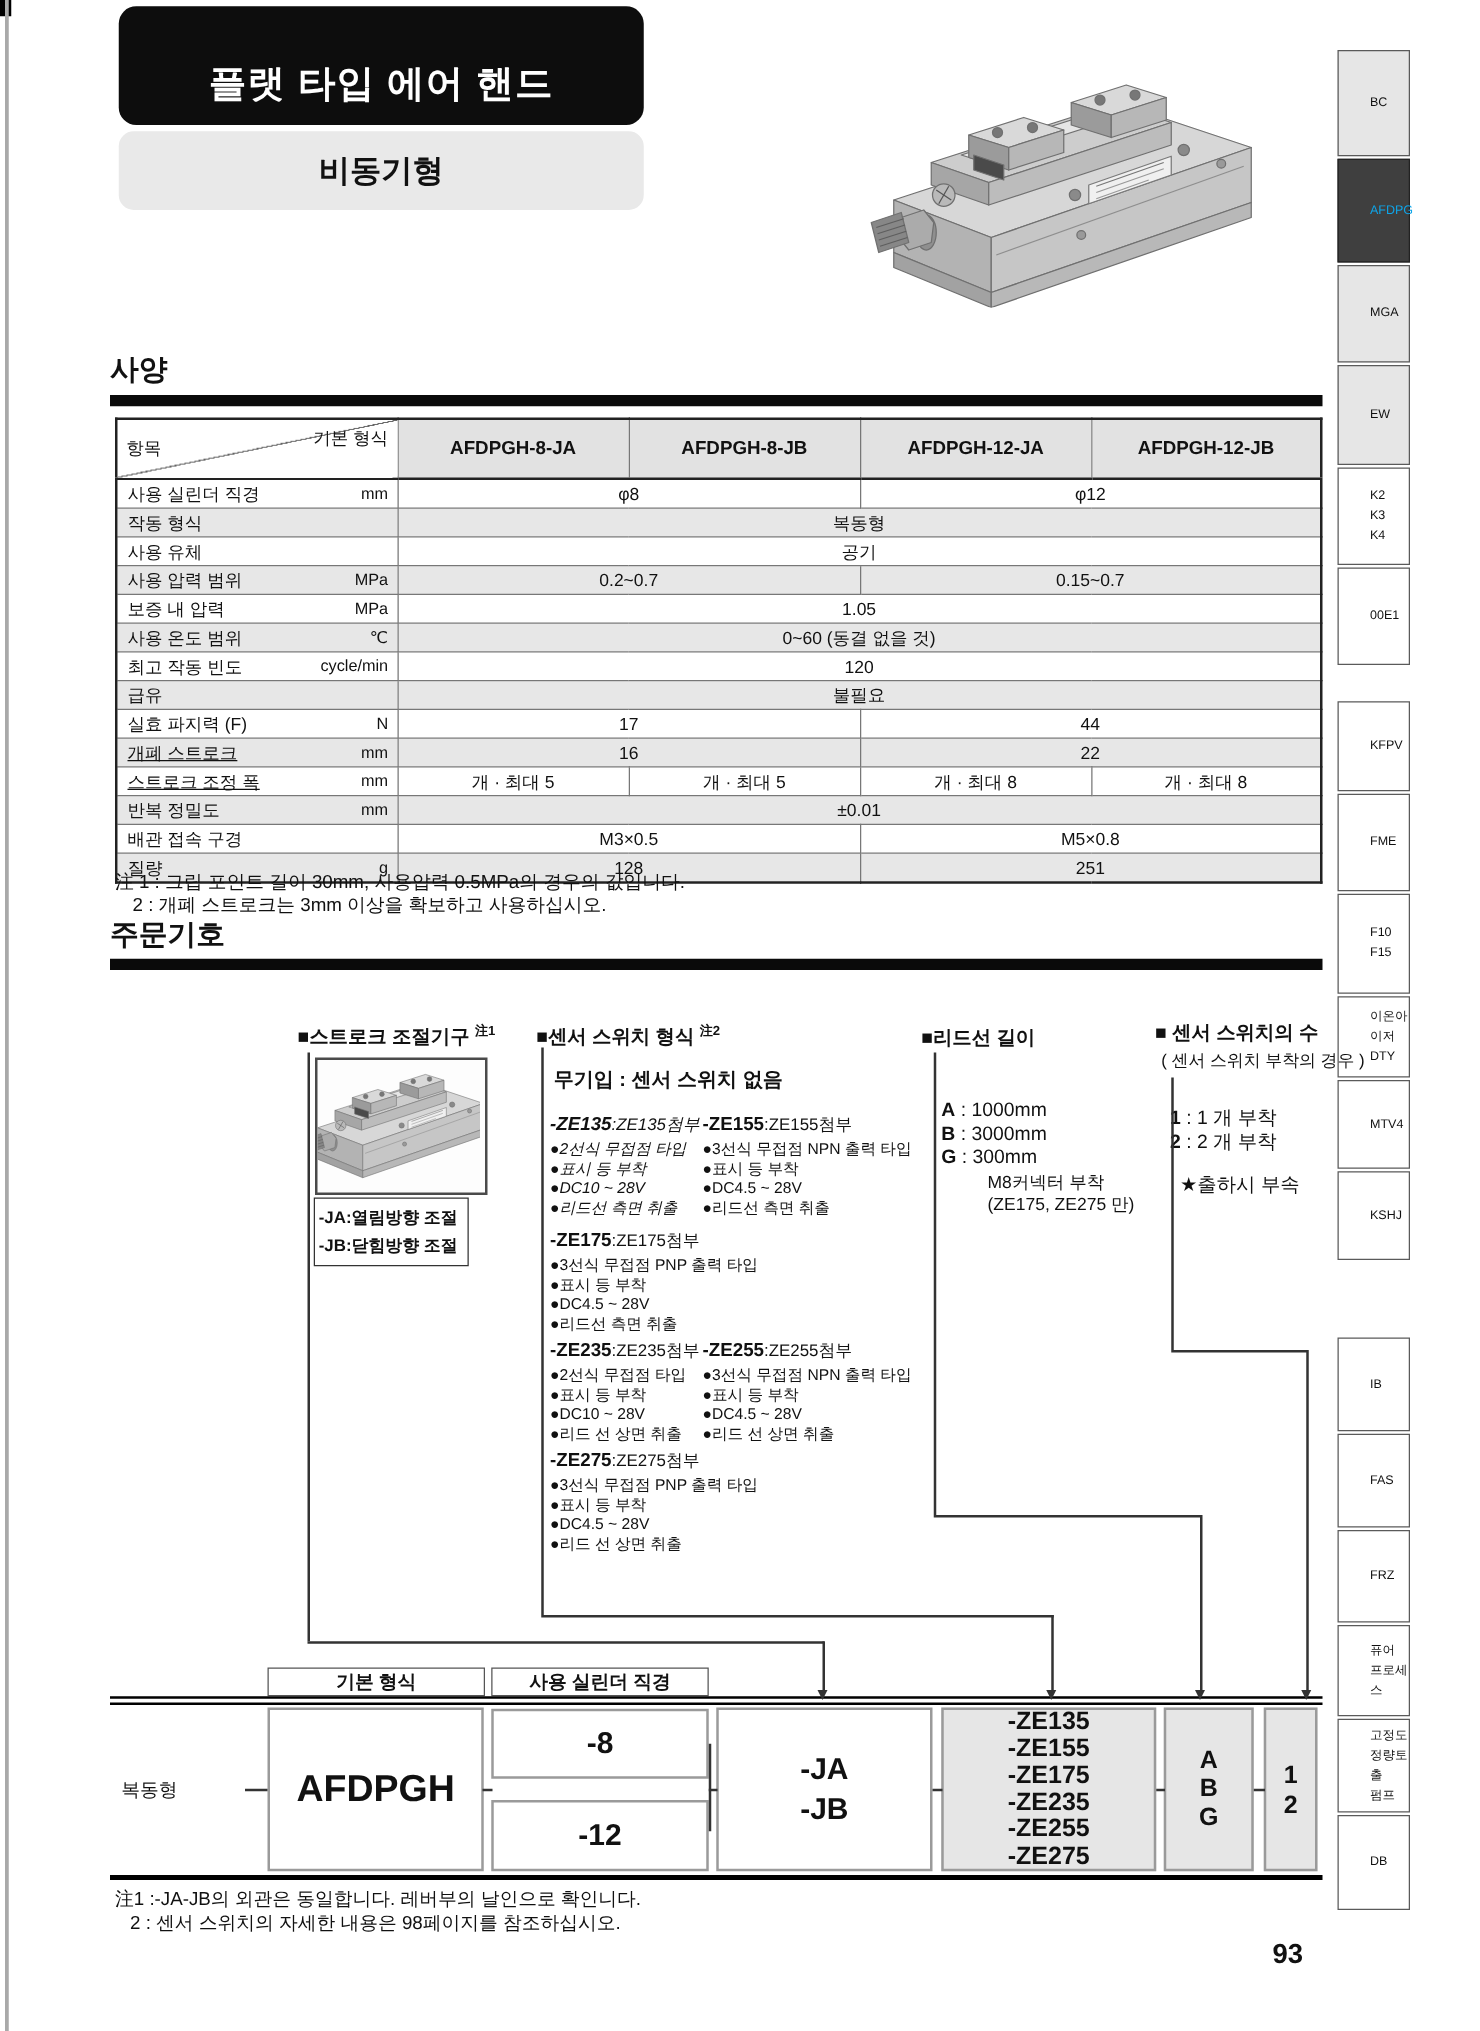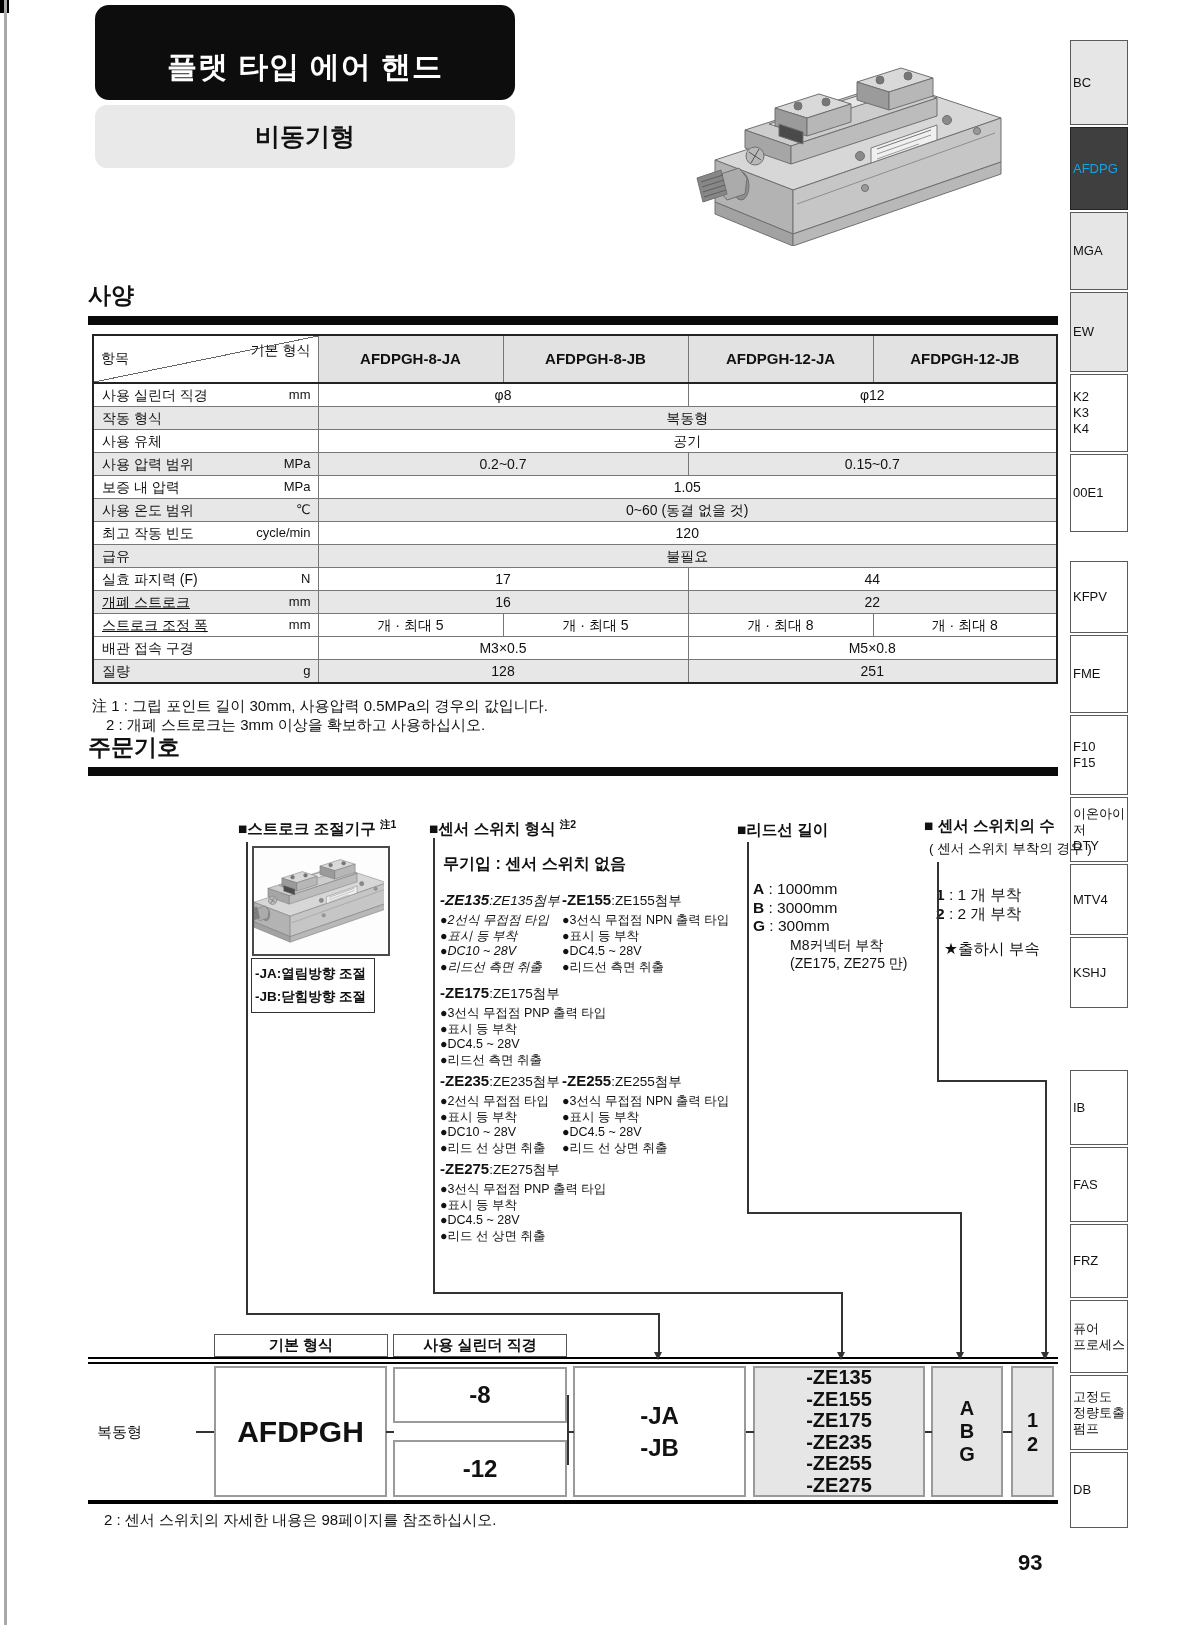--- a/index.html
+++ b/index.html
@@ -14,21 +14,21 @@
             display:flex;align-items:center;justify-content:center;}
   .subtitlebox .t{font-size:25px;font-weight:bold;}
   
   .sechead{font-size:23px;font-weight:bold;}
   .bar{background:#0a0a0a;height:9px;width:970px;left:88px;}
   
   .edgeline{left:4px;top:0;width:3px;height:1625px;background:#a9a9a9;}
   .edgesq{left:0;top:0;width:9px;height:13px;background:#000;}
   
   .tab{position:absolute;left:1070px;width:58px;box-sizing:border-box;border:1px solid #5a5a5a;
-       display:flex;flex-direction:column;justify-content:center;padding-left:2px;font-size:13px;line-height:16px;}
+       display:flex;flex-direction:column;justify-content:center;padding-left:25px;font-size:10px;line-height:16px;}
   .tab.gray{background:#e6e6e6;}
   .tab.white{background:#fff;}
   .tab.dark{background:#3f3f3f;color:#0ea5e9;border-color:#222;}
   
   table.spec{border-collapse:collapse;table-layout:fixed;width:964px;font-size:14px;border:2px solid #222;}
   .spec th,.spec td{border:1px solid #777;height:22px;line-height:20px;padding:0;overflow:hidden;white-space:nowrap;}
   .spec thead th{height:46px;background:#e2e2e2;font-size:15px;font-weight:bold;border-bottom:2px solid #222;}
   .spec th.corner{background:linear-gradient(to bottom right,#fff 49.45%,#666 49.45%,#666 50.55%,#fff 50.55%);
                   position:relative;font-weight:normal;font-size:14px;}
   .spec th.corner .tr{position:absolute;right:7px;top:4px;}
@@ -321,20 +321,29 @@
               <div class="lc">
                 <span class="u">스트로크 조정 폭</span>
                 <span class="unit">mm</span>
               </div>
             </td>
             <td class="val" colspan="1">개 · 최대 5</td>
             <td class="val" colspan="1">개 · 최대 5</td>
             <td class="val" colspan="1">개 · 최대 8</td>
             <td class="val" colspan="1">개 · 최대 8</td>
           </tr>
+          <tr class="shade">
+            <td>
+              <div class="lc">
+                <span>반복 정밀도</span>
+                <span class="unit">mm</span>
+              </div>
+            </td>
+            <td class="val" colspan="4">±0.01</td>
+          </tr>
           <tr>
             <td>
               <div class="lc">
                 <span>배관 접속 구경</span>
                 <span class="unit"></span>
               </div>
             </td>
             <td class="val" colspan="2">M3×0.5</td>
             <td class="val" colspan="2">M5×0.8</td>
           </tr>
@@ -426,20 +435,21 @@
       <div>B</div>
       <div>G</div>
     </div>
     <div class="obox gray" style="left:1011px;top:1366px;width:43px;height:131px;font-size:20px;line-height:24px">
       <div>1</div>
       <div>2</div>
     </div>
     <div class="abs thick"></div>
 
     <div class="abs notes" style="left:92px;top:1510px">
+      <div>注1 :-JA-JB의 외관은 동일합니다. 레버부의 날인으로 확인니다.</div>
       <div style="margin-left:12px">2 : 센서 스위치의 자세한 내용은 98페이지를 참조하십시오.</div>
     </div>
   <div class="zeblk" style="left: 440px; top: 891px; font-style: italic;">
         <div class="zet"><b>-ZE135</b><span>:ZE135첨부</span></div>
         <div class="zeb">●2선식 무접점 타입</div>
         <div class="zeb">●표시 등 부착</div>
         <div class="zeb">●DC10 ~ 28V</div>
         <div class="zeb">●리드선 측면 취출</div>
       </div>
       <div class="zeblk" style="left: 562px; top: 891px;">

